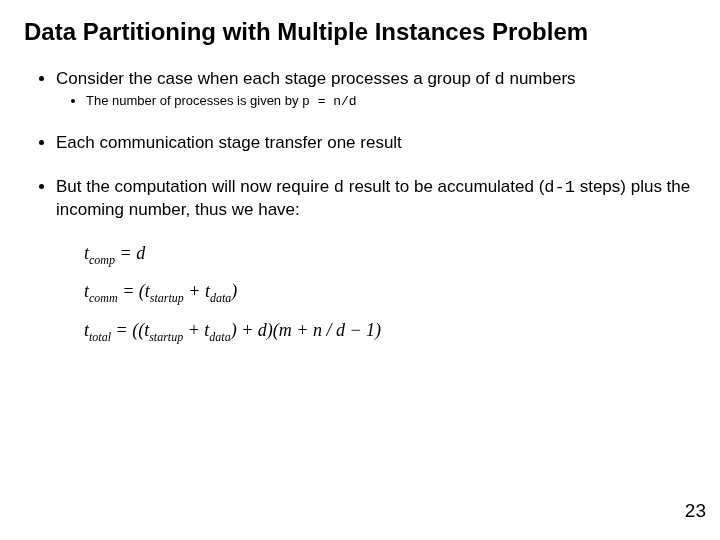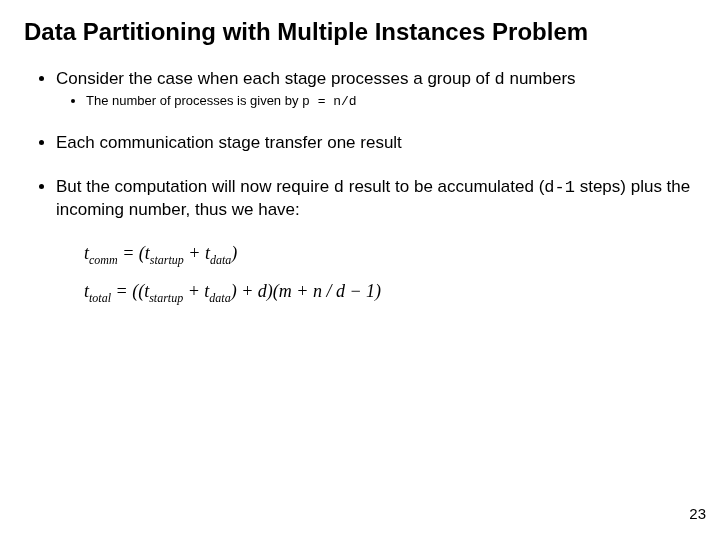--- a/index.html
+++ b/index.html
@@ -8,21 +8,21 @@
   .title { font-size: 24px; font-weight: bold; text-align: left; margin-bottom: 22px; margin-left: -4px; }
   ul.top { list-style: disc; padding-left: 28px; }
   ul.top > li { font-size: 17px; line-height: 1.28; margin-bottom: 22px; }
   ul.sub { list-style: disc; padding-left: 30px; margin-top: 2px; }
   ul.sub > li { font-size: 13px; }
   .mono { font-family: "Courier New", monospace; }
   .eqblock { margin: 6px 0 26px 56px; }
   .eq { font-family: Georgia, 'Times New Roman', serif; font-size: 18px; font-style: italic; margin-bottom: 14px; }
   .sub-s { font-size: 12px; font-style: italic; vertical-align: sub; }
   .footer { position: absolute; bottom: 8px; left: 0; right: 0; text-align: center; font-size: 8px; line-height: 1.6; }
-  .pagenum { position: absolute; bottom: 18px; right: 14px; font-size: 15px; }
+  .pagenum { position: absolute; bottom: 18px; right: 14px; font-size: 19px; }
 </style>
 </head>
 <body>
 
 <div class="slide">
 
   <div class="title">Data Partitioning with Multiple Instances Problem</div>
 
   <ul class="top">
     <li>
@@ -34,20 +34,23 @@
       </ul>
     </li>
     <li>Each communication stage transfer one result</li>
     <li>
       <span>But the computation will now require </span><span class="mono">d</span><span> result to be accumulated (</span><span class="mono">d-1</span><span> steps) plus the incoming number, thus we have:</span>
     </li>
   </ul>
 
   <div class="eqblock">
     <div class="eq">
+      <span>t</span><span class="sub-s">comp</span><span> = d</span>
+    </div>
+    <div class="eq">
       <span>t</span><span class="sub-s">comm</span><span> = (t</span><span class="sub-s">startup</span><span> + t</span><span class="sub-s">data</span><span>)</span>
     </div>
     <div class="eq">
       <span>t</span><span class="sub-s">total</span><span> = ((t</span><span class="sub-s">startup</span><span> + t</span><span class="sub-s">data</span><span>) + d)(m + n / d − 1)</span>
     </div>
   </div>
 
 
 
   <div class="pagenum">23</div>

